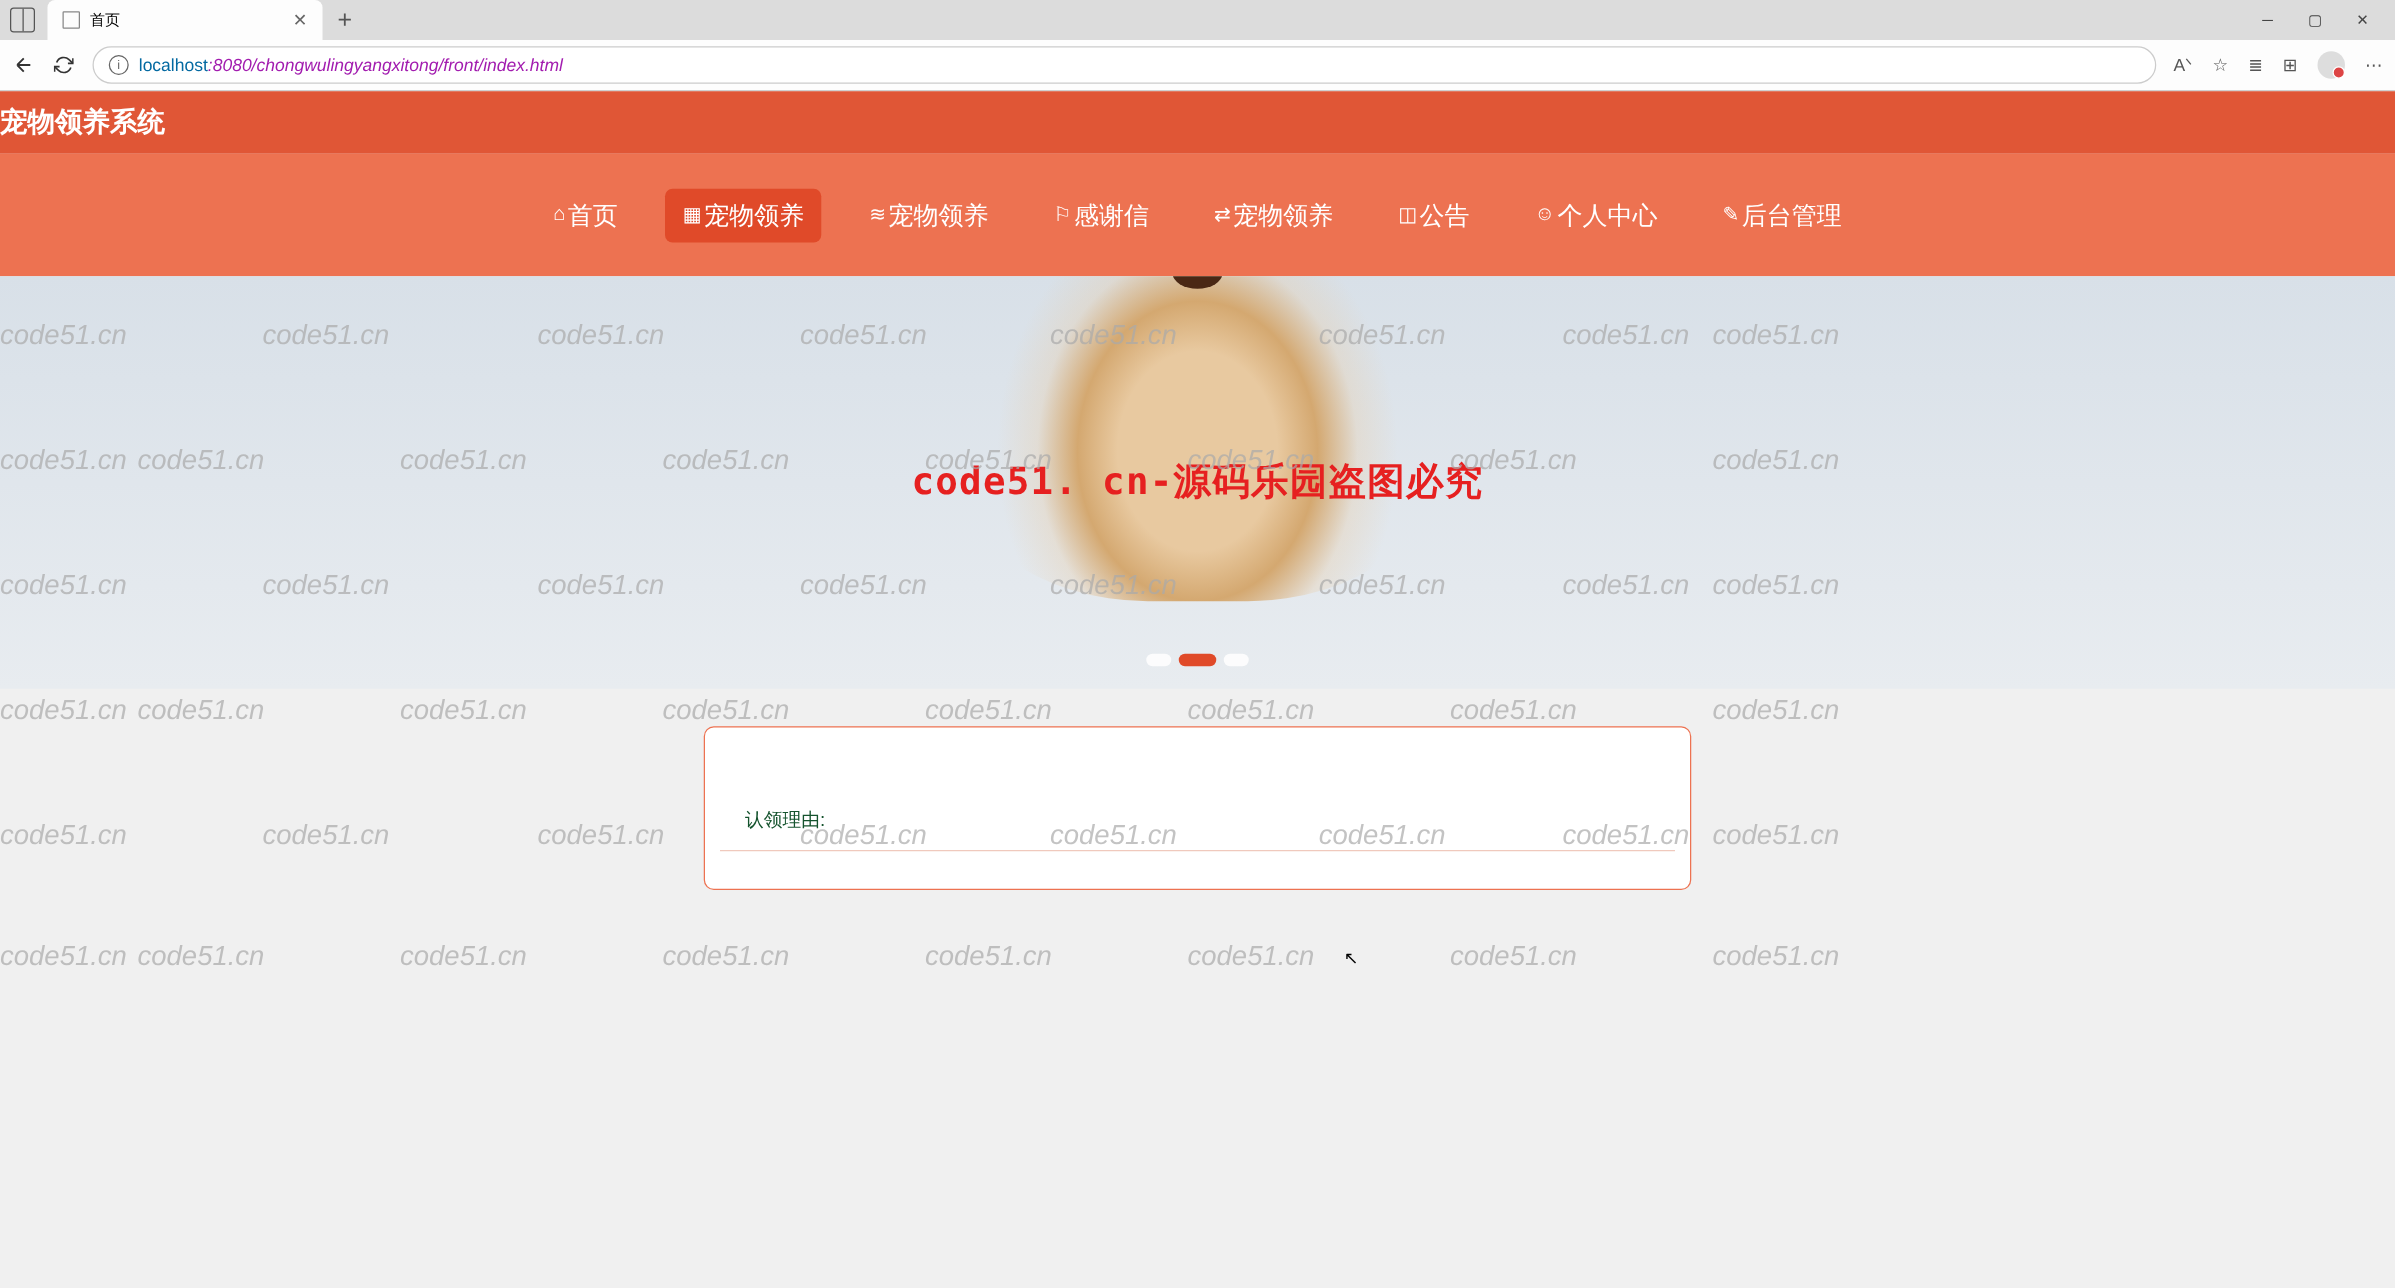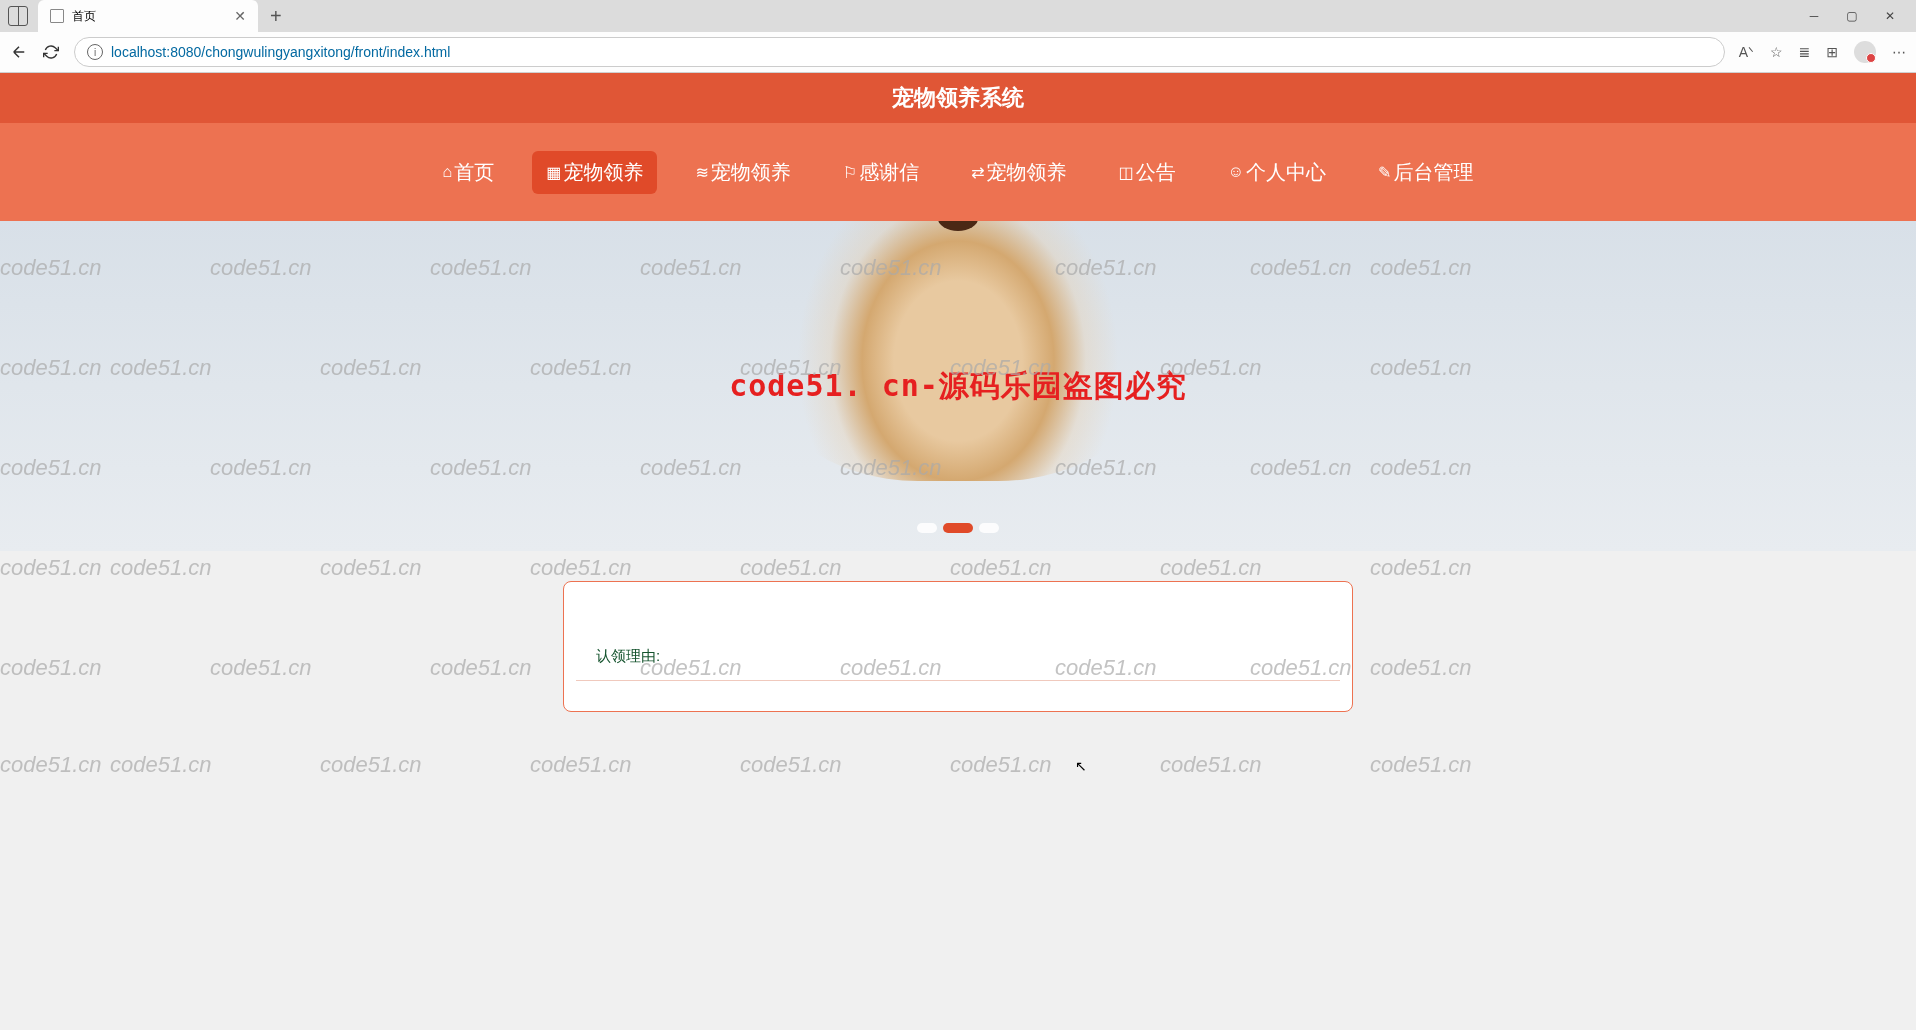--- a/index.html
+++ b/index.html
@@ -121,21 +121,22 @@
       color: #666;
     }
     .url-text {
       font-size: 14px;
       color: #333;
     }
     .url-host {
       color: #0369a1;
     }
     .url-path {
-      color: #0369a1;
+      color: #a21caf;
+      font-style: italic;
     }
     .toolbar-icons {
       display: flex;
       gap: 16px;
       color: #555;
       align-items: center;
     }
     .toolbar-icon {
       cursor: pointer;
       font-size: 14px;
@@ -158,21 +159,20 @@
       border-radius: 50%;
       border: 1px solid #fff;
     }
     
     .page-content {
       width: 100%;
     }
     .header-bar {
       background: #e05636;
       color: #fff;
-      text-align: center;
       font-size: 22px;
       padding: 10px 0;
       font-weight: bold;
     }
     .nav-bar {
       background: #ed7251;
       display: flex;
       justify-content: center;
       align-items: center;
       height: 98px;

